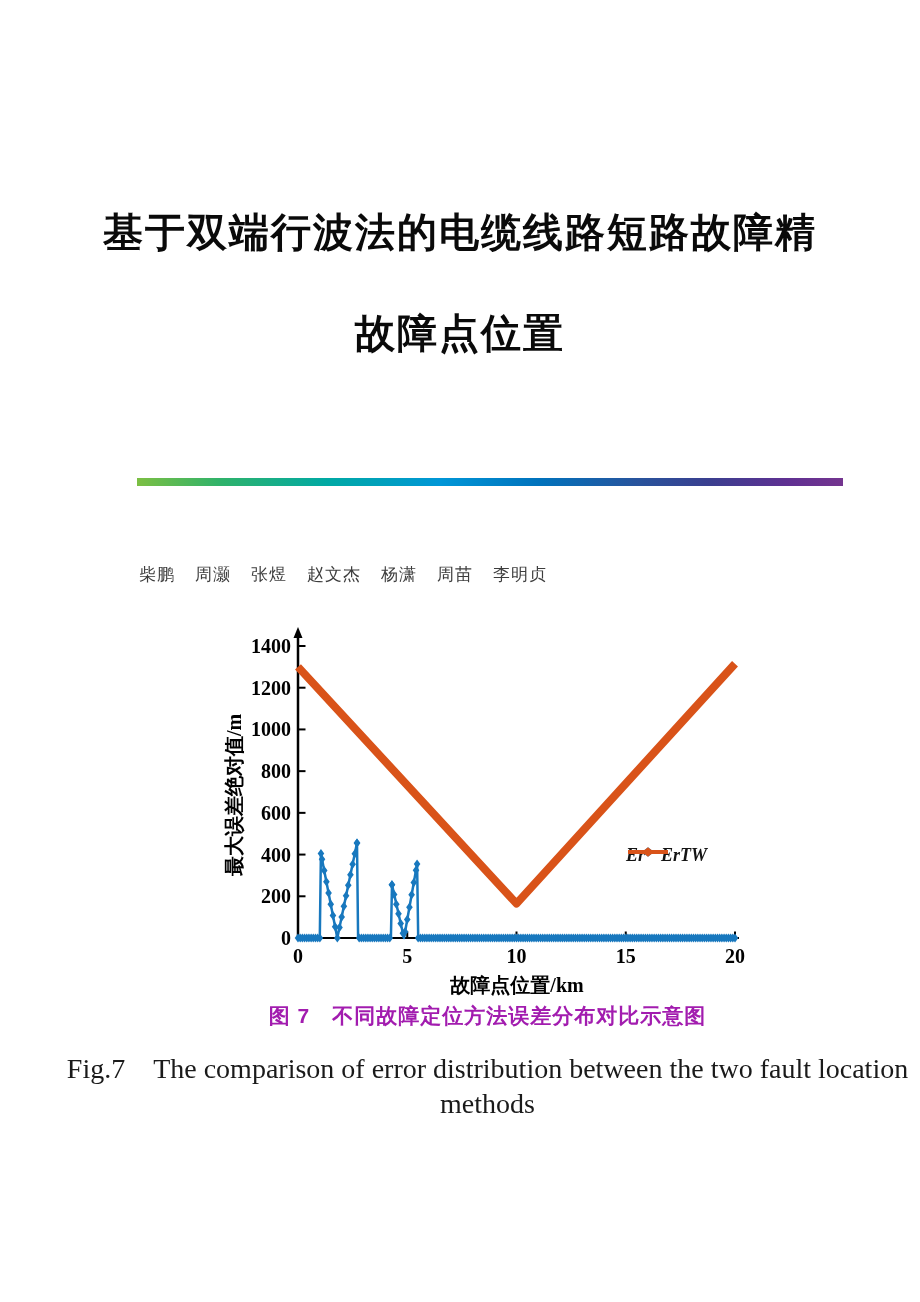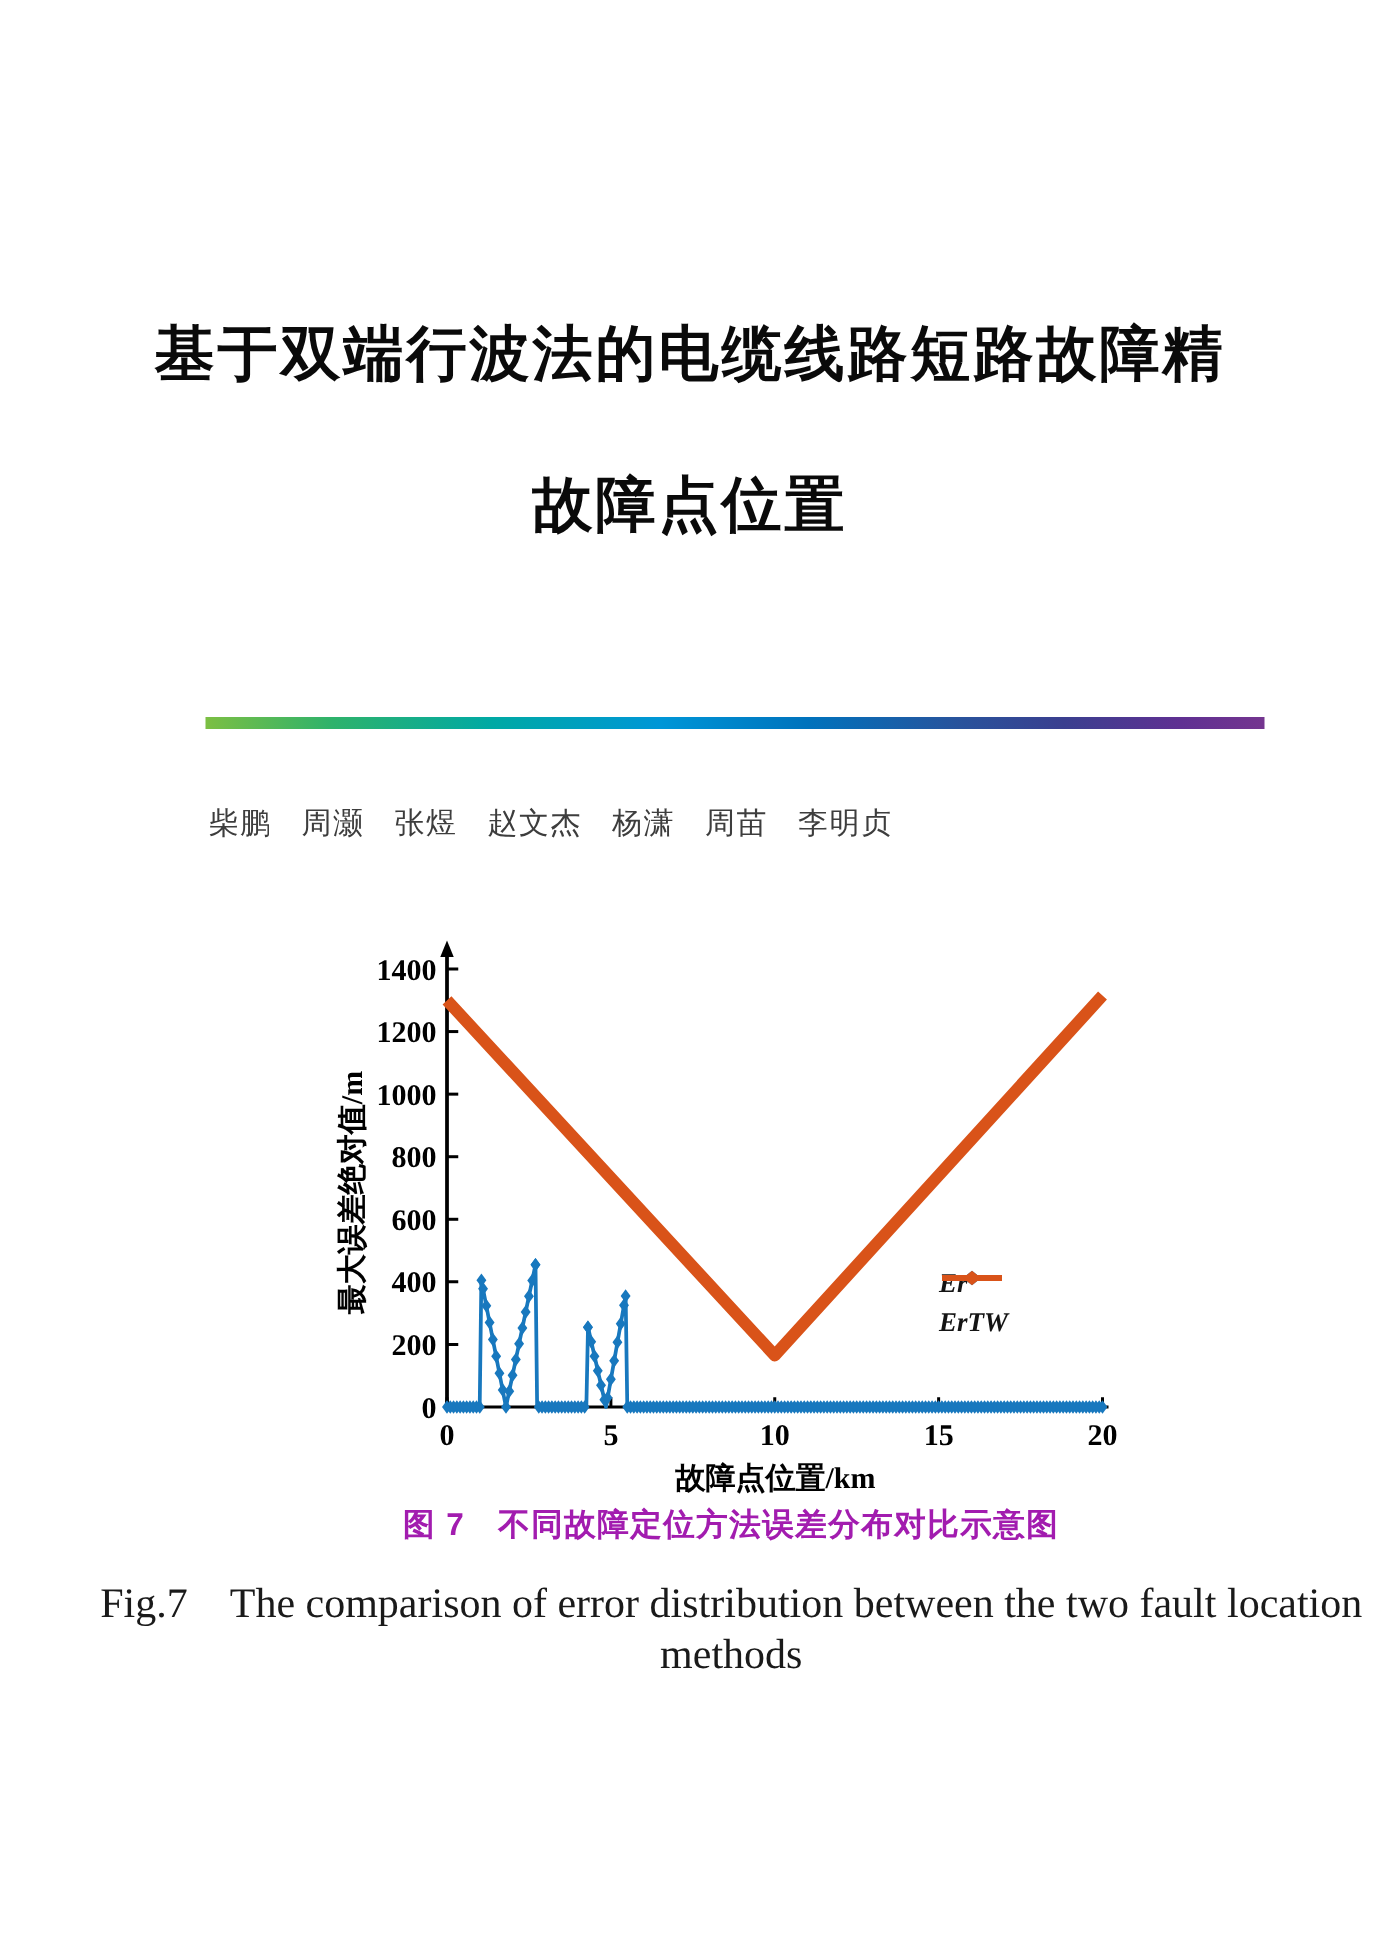--- a/index.html
+++ b/index.html
@@ -1,31 +1,31 @@
 <!DOCTYPE html>
 <html><head>
 <meta charset="utf-8">
 <style>
   html,body{margin:0;padding:0;background:#ffffff;}
   .page{position:relative;width:920px;height:1302px;background:#ffffff;overflow:hidden;
         font-family:"Liberation Sans",sans-serif;}
   .title-block{position:absolute;top:212px;left:0;right:0;text-align:center;
-        font-family:Liberation Serif, serif;font-weight:600;font-size:40px;color:#0a0a0a;
+        font-family:Liberation Mono, monospace;font-weight:600;font-size:40px;color:#0a0a0a;
         letter-spacing:2px;line-height:1.2;}
   .title-line1{margin-bottom:53px;}
   .gradient-bar{position:absolute;left:137px;top:478px;width:706px;height:8px;
         background:linear-gradient(90deg,#7cbf43 0%,#2eb26b 12%,#00a9a4 27%,#0096d7 43%,
         #0072bc 57%,#28539c 71%,#3a3f8f 81%,#5f3092 92%,#74358f 100%);}
-  .authors{position:absolute;left:139px;top:535px;font-size:20px;color:#3d3d3d;letter-spacing:1px;}
+  .authors{position:absolute;left:139px;top:563px;font-size:17px;color:#3d3d3d;letter-spacing:1px;}
   .author-name{margin-right:20px;}
   .chart{position:absolute;left:220px;top:625px;width:570px;height:390px;}
   .chart svg{position:absolute;left:0;top:0;}
   .tick-label{font-family:"Liberation Serif",serif;font-weight:bold;font-size:20px;fill:#000;}
   .axis-label{font-family:"Liberation Serif",serif;font-weight:bold;font-size:20px;fill:#000;}
-  .legend{position:absolute;left:406px;top:220px;display:flex;flex-direction:column;gap:5px;}
+  .legend{position:absolute;left:406px;top:220px;display:flex;gap:16px;}
   .legend-row{display:flex;align-items:center;gap:9px;}
   .legend-label{font-family:"Liberation Serif",serif;font-style:italic;font-weight:bold;
         font-size:18px;color:#141414;}
   .caption-cn{position:absolute;top:1002px;left:55px;right:0;text-align:center;
         font-size:21px;font-weight:700;color:#a21caf;letter-spacing:1px;}
   .caption-en{position:absolute;top:1050px;left:55px;right:0;text-align:center;
         font-family:"Liberation Serif",serif;font-size:28px;color:#1a1a1a;}
 </style>
 </head>
 <body>

